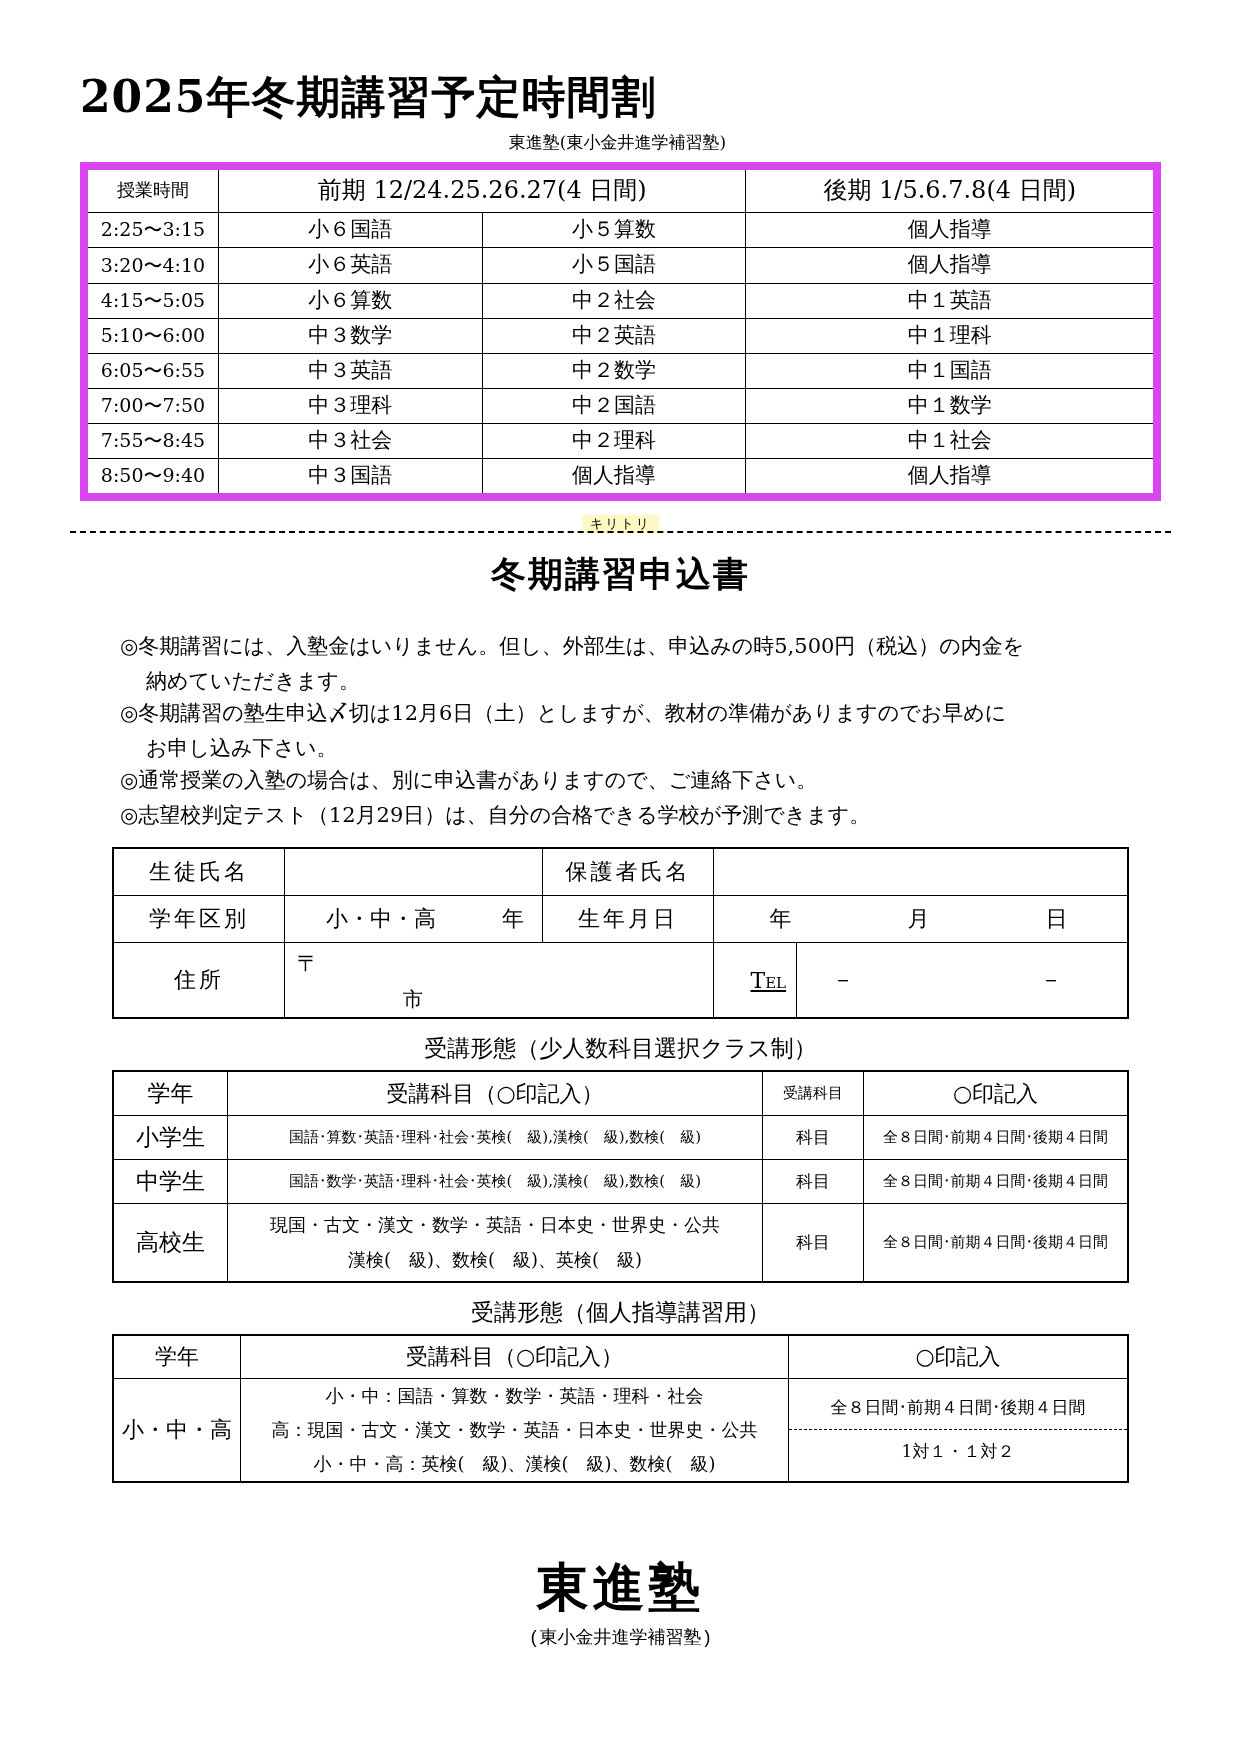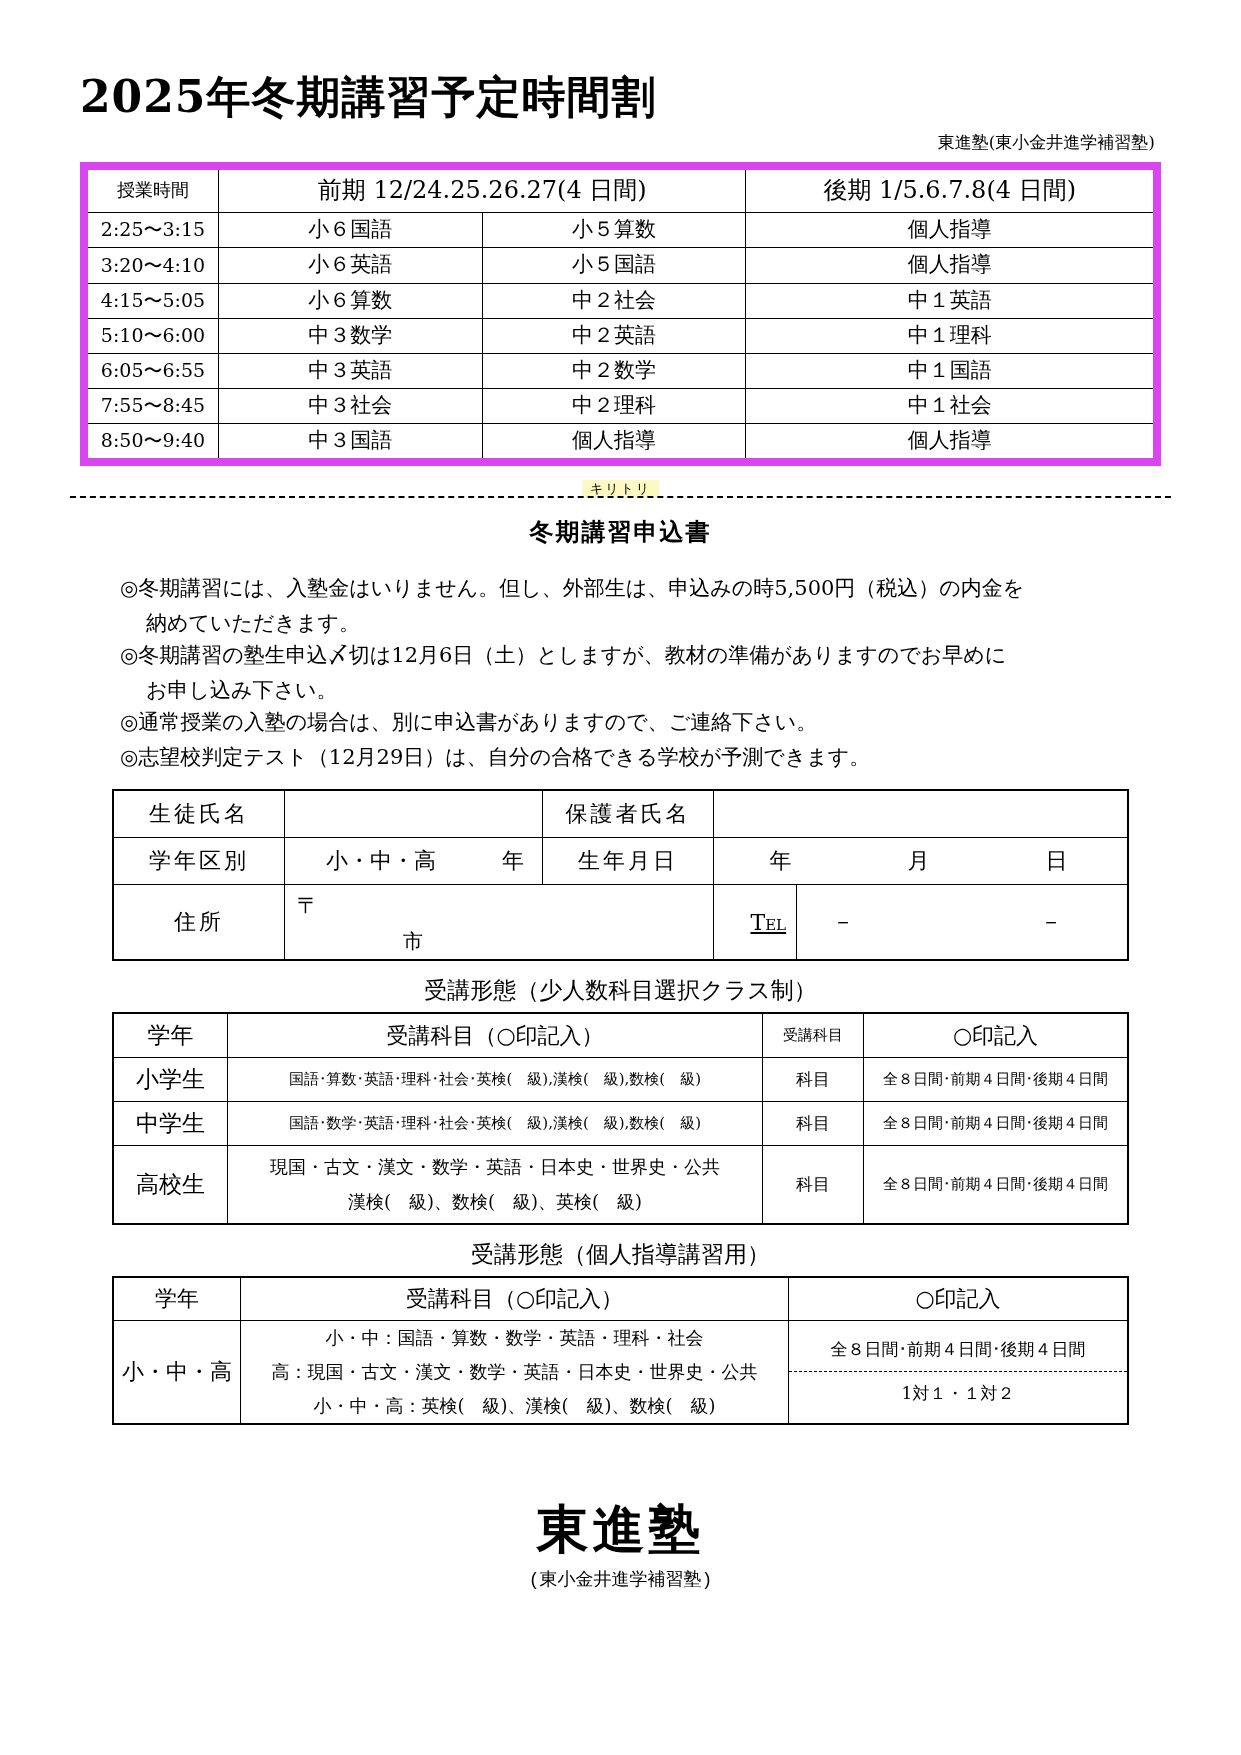--- a/index.html
+++ b/index.html
@@ -25,21 +25,21 @@
 
   
   .doc-title {
     font-size: 44px;
     font-weight: bold;
     letter-spacing: 1px;
     margin-top: 68px;
     margin-bottom: 4px;
   }
   .school-line {
-    text-align: right;
+    text-align: center;
     font-size: 17px;
     margin-right: 6px;
     margin-bottom: 8px;
   }
 
   
   table {
     border-collapse: collapse;
     width: 100%;
   }
@@ -94,24 +94,24 @@
     top: -2px;
     background: #fef9c3;
     padding: 0 8px;
     font-size: 13px;
     letter-spacing: 2px;
   }
 
   
   .form-title {
     text-align: center;
-    font-size: 24px;
+    font-size: 35px;
     font-weight: bold;
     margin-top: 10px;
-    margin-bottom: 24px;
+    margin-bottom: 32px;
     letter-spacing: 2px;
   }
 
   
   .bullets {
     margin: 0 0 16px 40px;
     font-size: 21px;
     line-height: 1.55;
   }
   .bullets .b {
@@ -320,20 +320,26 @@
       <td class="timecol">5:10〜6:00</td>
       <td>中３数学</td>
       <td>中２英語</td>
       <td>中１理科</td>
     </tr>
     <tr>
       <td class="timecol">6:05〜6:55</td>
       <td>中３英語</td>
       <td>中２数学</td>
       <td>中１国語</td>
+    </tr>
+    <tr>
+      <td class="timecol">7:00〜7:50</td>
+      <td>中３理科</td>
+      <td>中２国語</td>
+      <td>中１数学</td>
     </tr>
     <tr>
       <td class="timecol">7:55〜8:45</td>
       <td>中３社会</td>
       <td>中２理科</td>
       <td>中１社会</td>
     </tr>
     <tr>
       <td class="timecol">8:50〜9:40</td>
       <td>中３国語</td>

